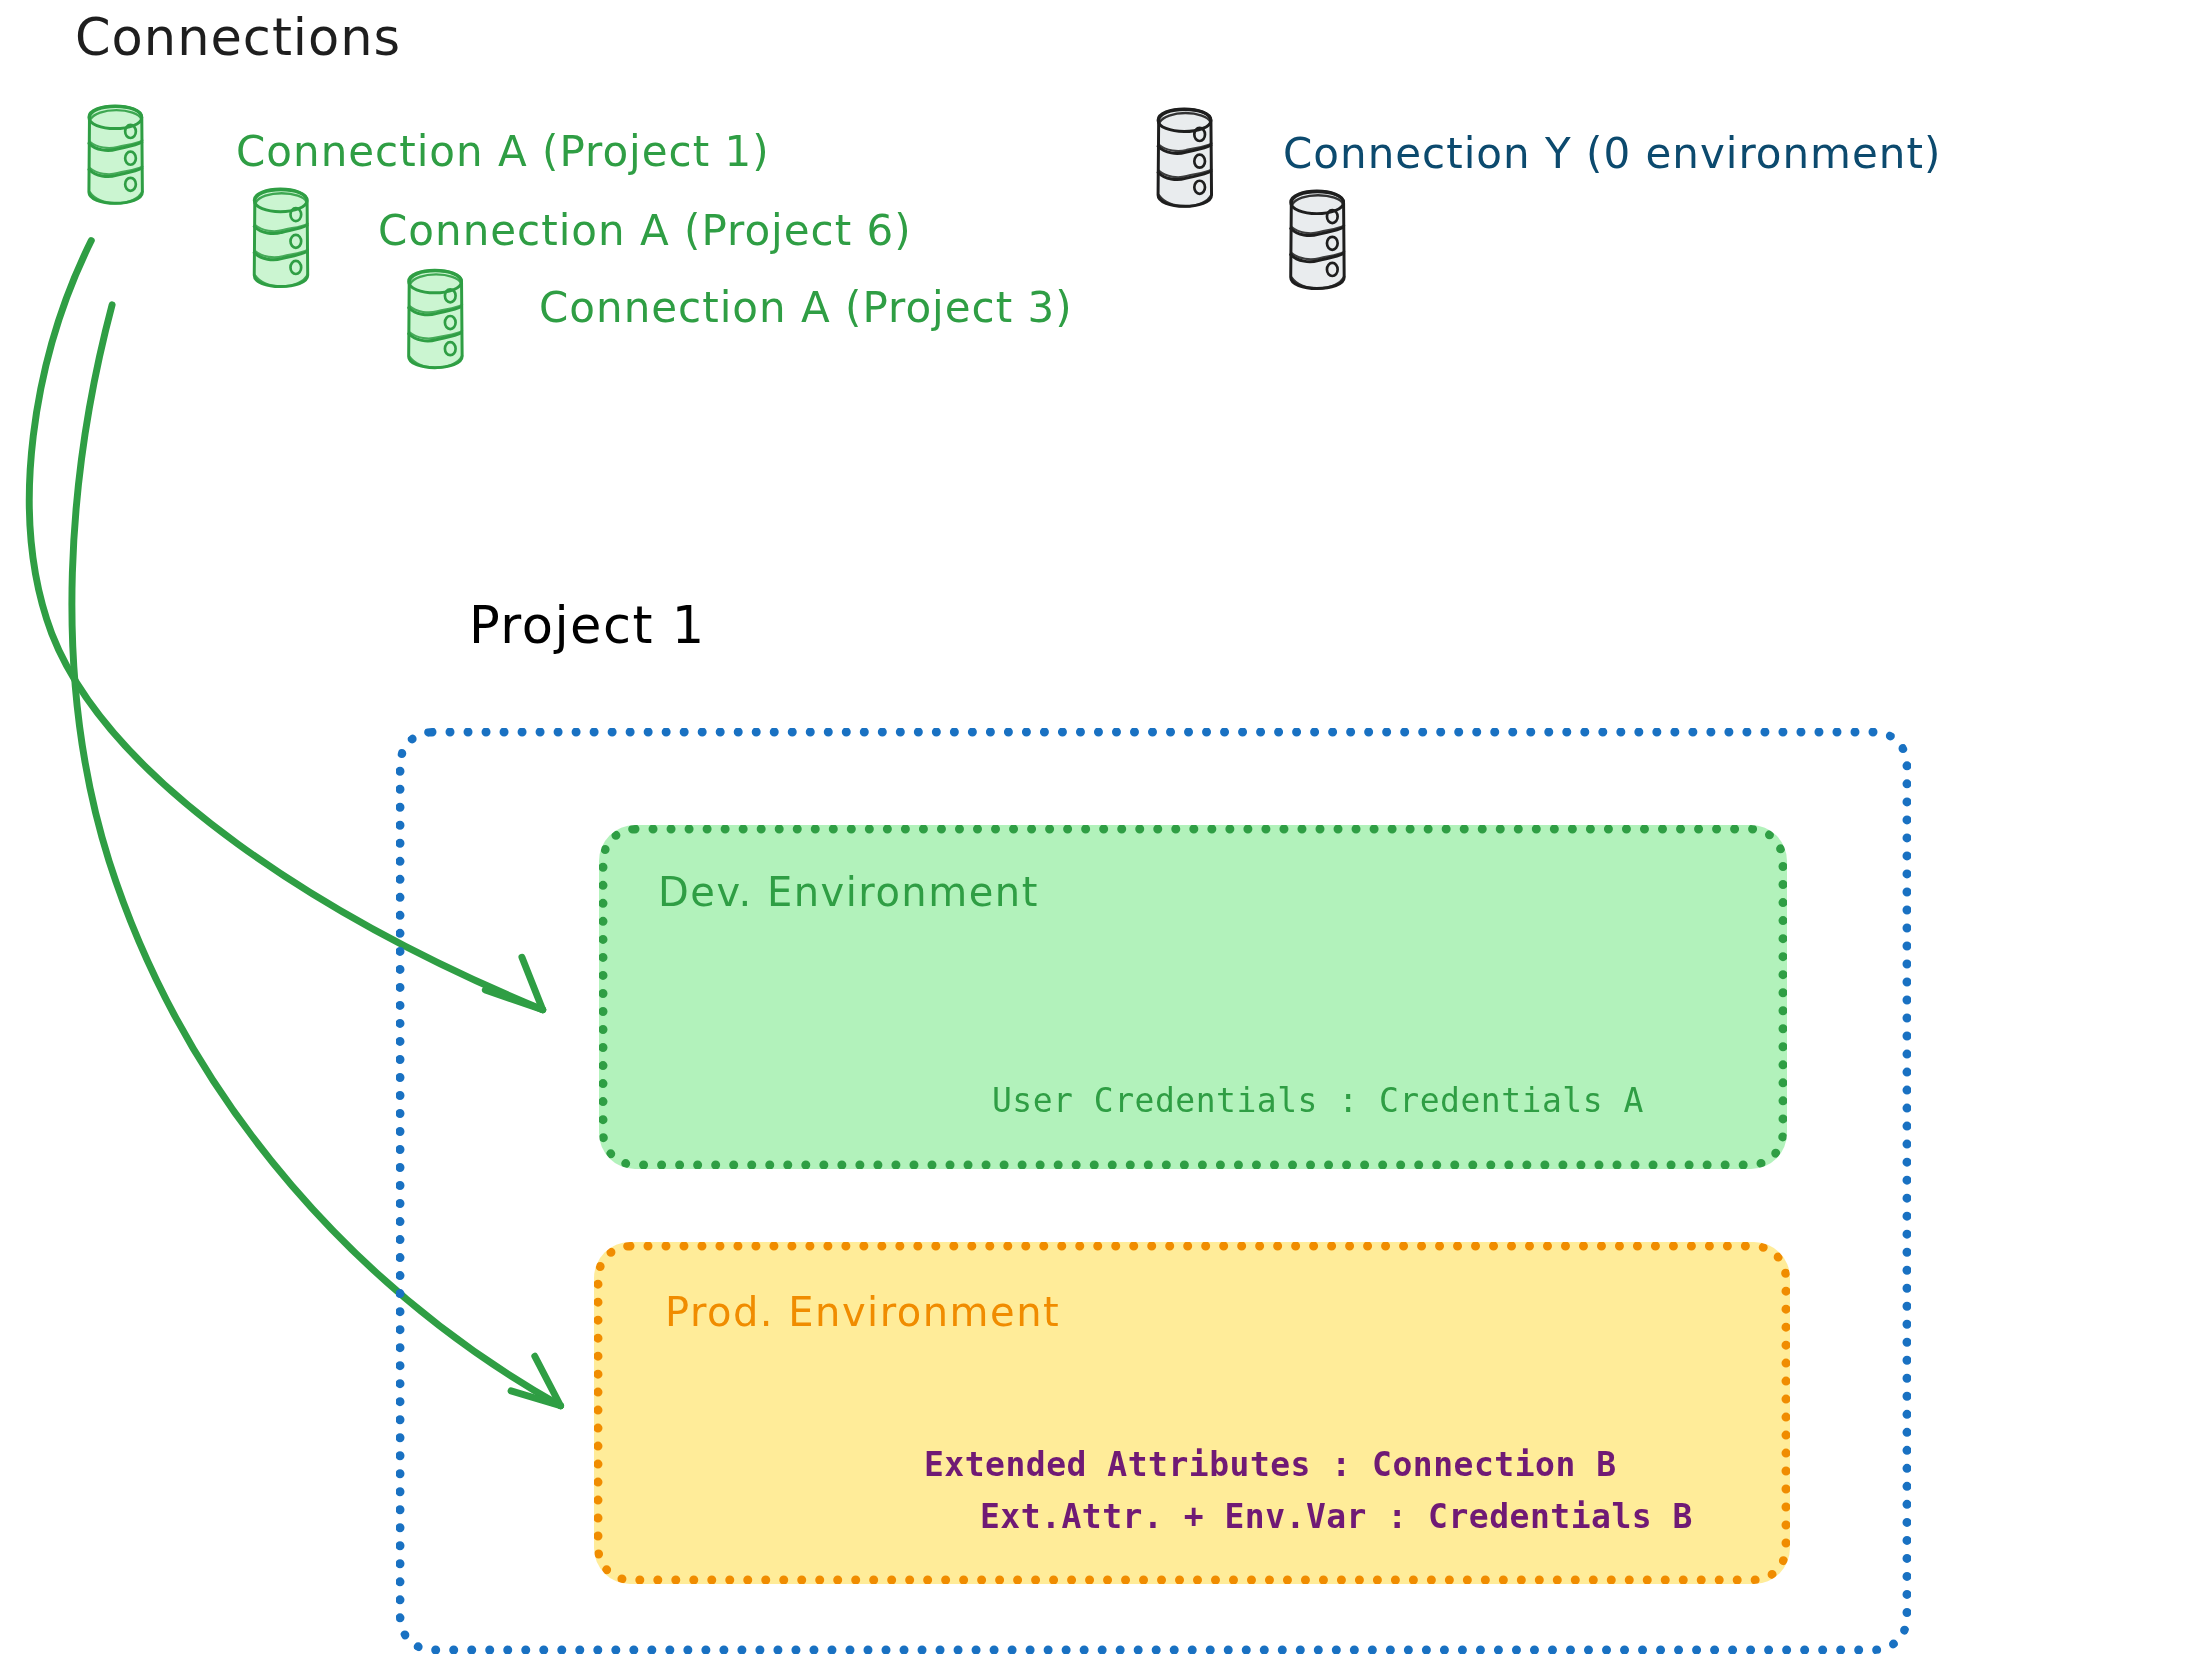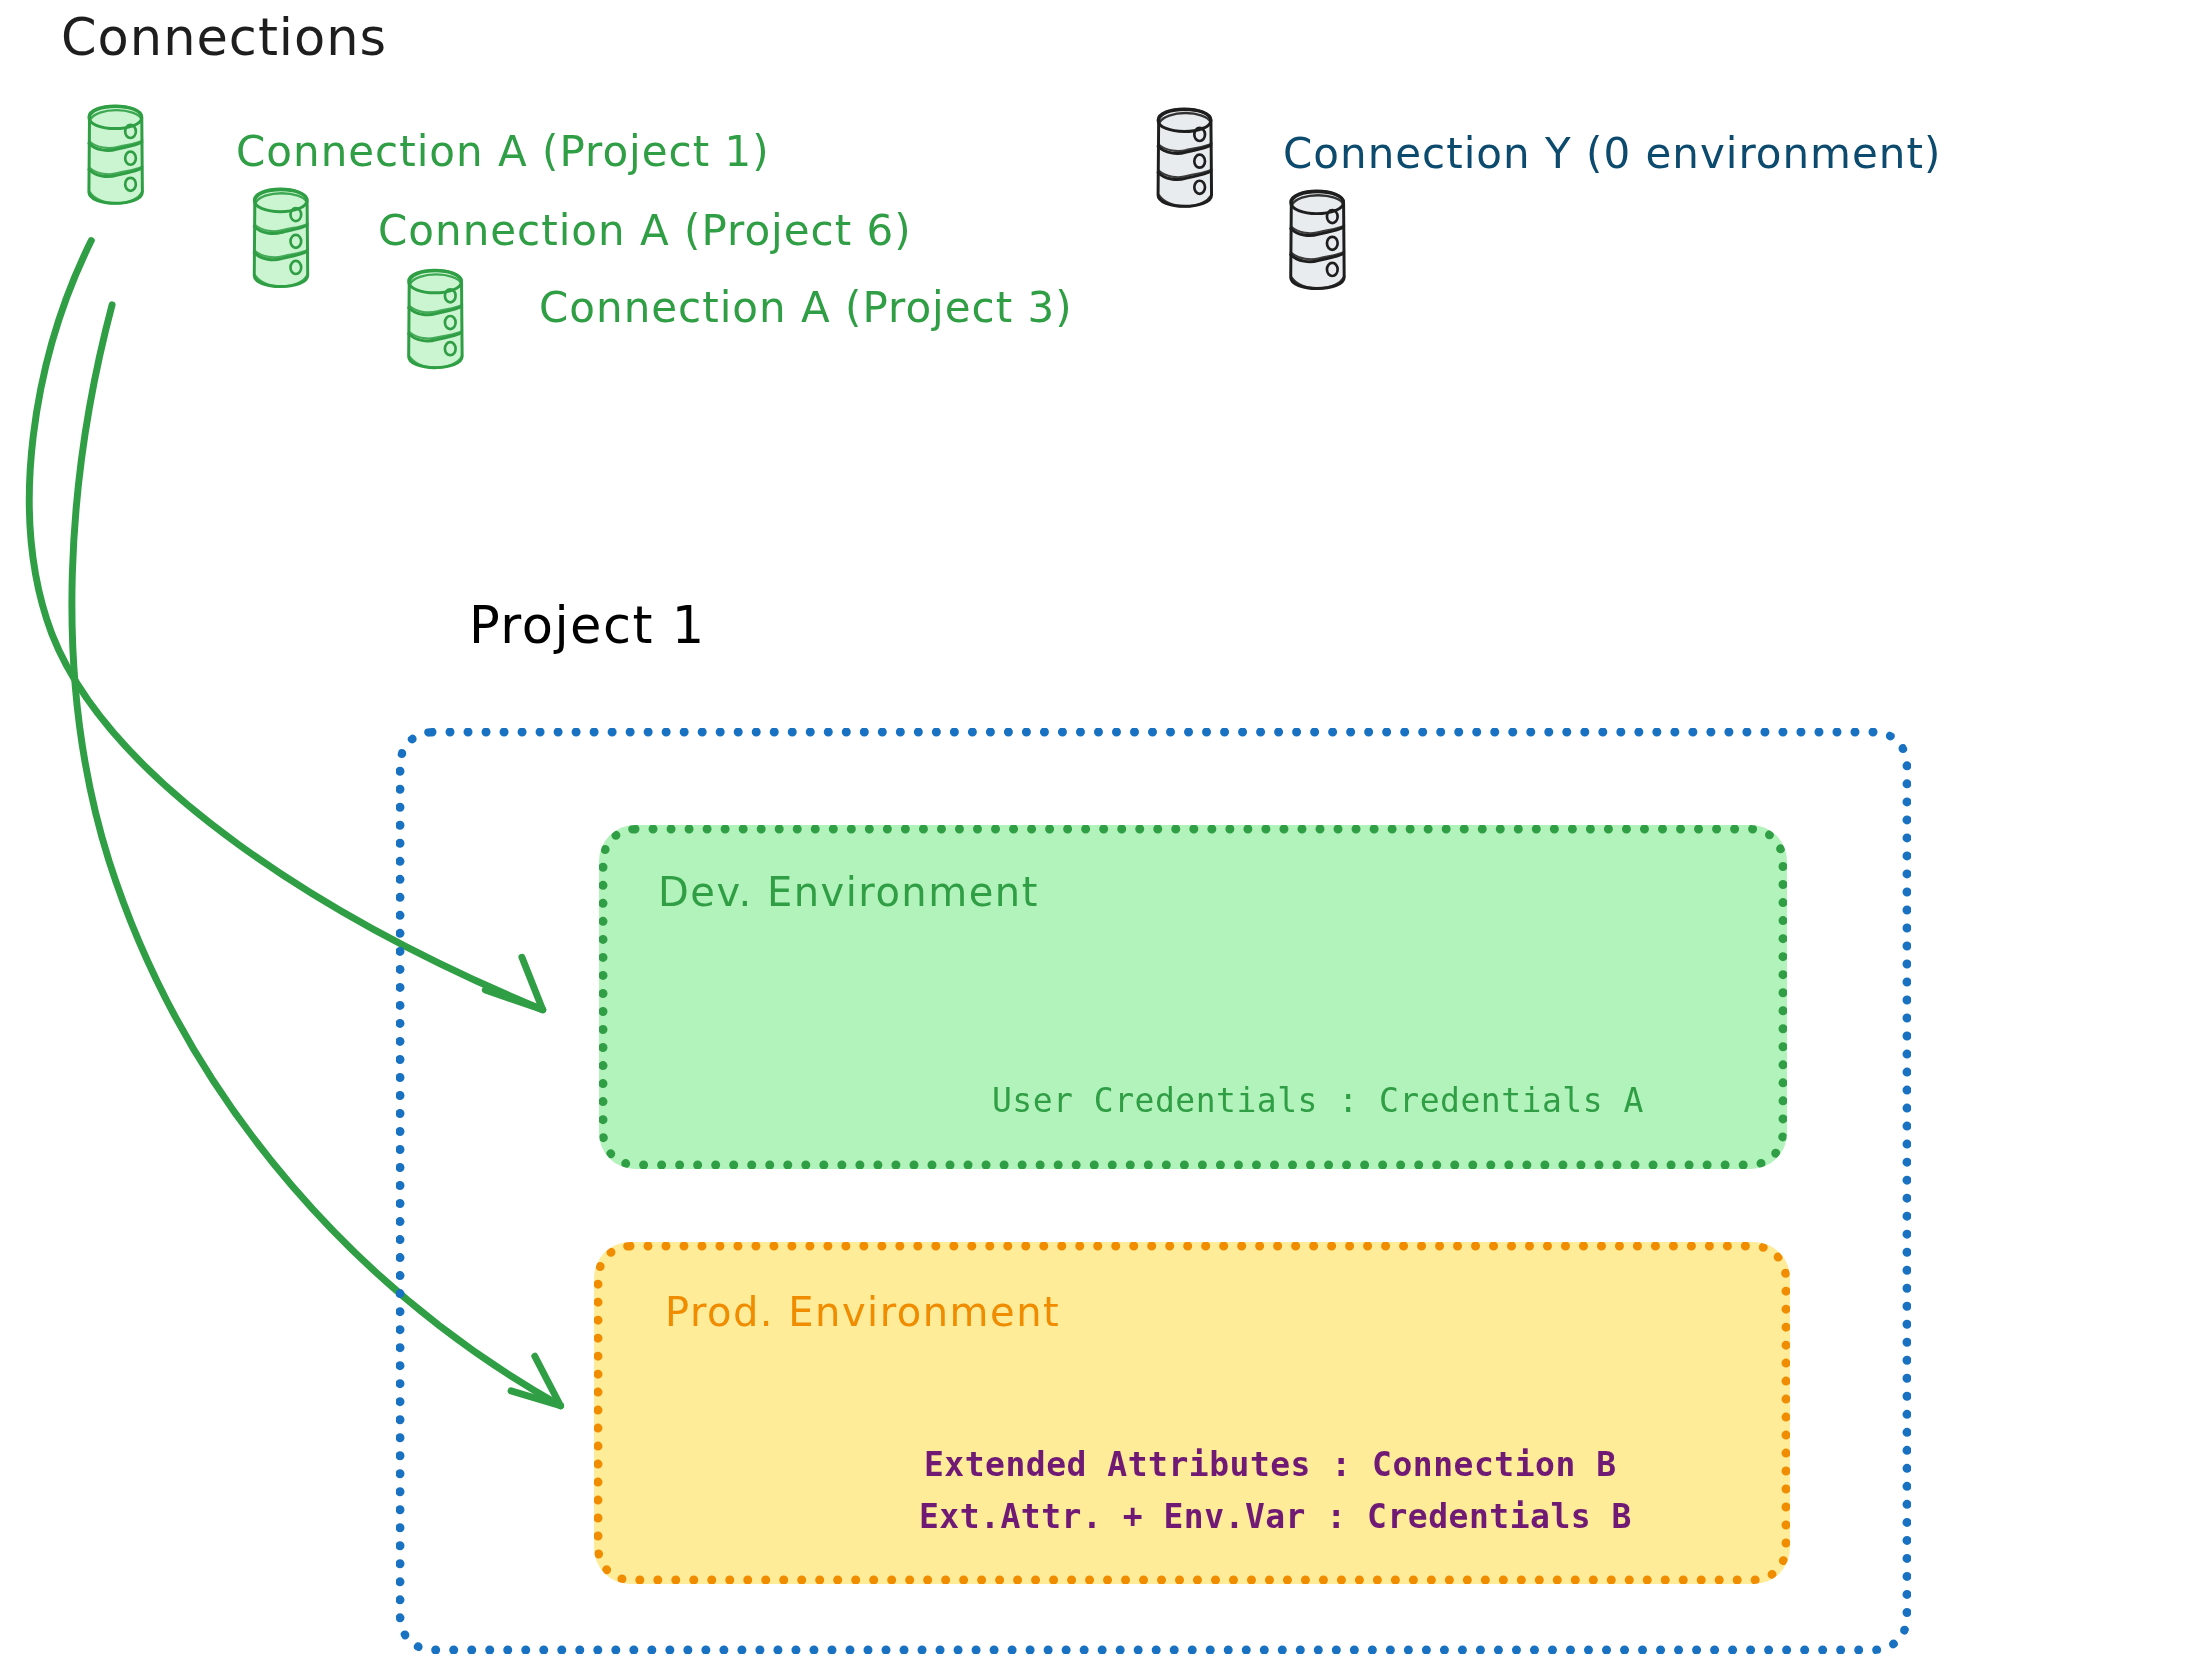--- a/index.html
+++ b/index.html
@@ -28,21 +28,21 @@
 
   
   .hand {
     position: absolute;
     font-family: "DejaVu Sans", sans-serif;
     font-weight: 400;
     white-space: nowrap;
     letter-spacing: 0.5px;
   }
   .title-connections {
-    left: 61px;
+    left: 75px;
     top: 8px;
     font-size: 51px;
     color: #1e1e1e;
     letter-spacing: 1px;
   }
   .title-project {
     left: 469px;
     top: 596px;
     font-size: 51px;
     color: #000000;
@@ -188,16 +188,16 @@
 
   <div class="box project-box"></div>
 
   <div class="box dev-box"></div>
   <div class="hand env-title dev" style="left:658px; top:869px;">Dev. Environment</div>
   <div class="mono dev-cred" style="left:992px; top:1081px;">User Credentials : Credentials A</div>
 
   <div class="box prod-box"></div>
   <div class="hand env-title prod" style="left:665px; top:1289px;">Prod. Environment</div>
   <div class="mono prod-line" style="left:924px; top:1445px;">Extended Attributes : Connection B</div>
-  <div class="mono prod-line" style="left:919px; top:1497px;">Ext.Attr. + Env.Var : Credentials B</div>
+  <div class="mono prod-line" style="left:980px; top:1497px;">Ext.Attr. + Env.Var : Credentials B</div>
 
 </div>
 
 
 </body></html>

